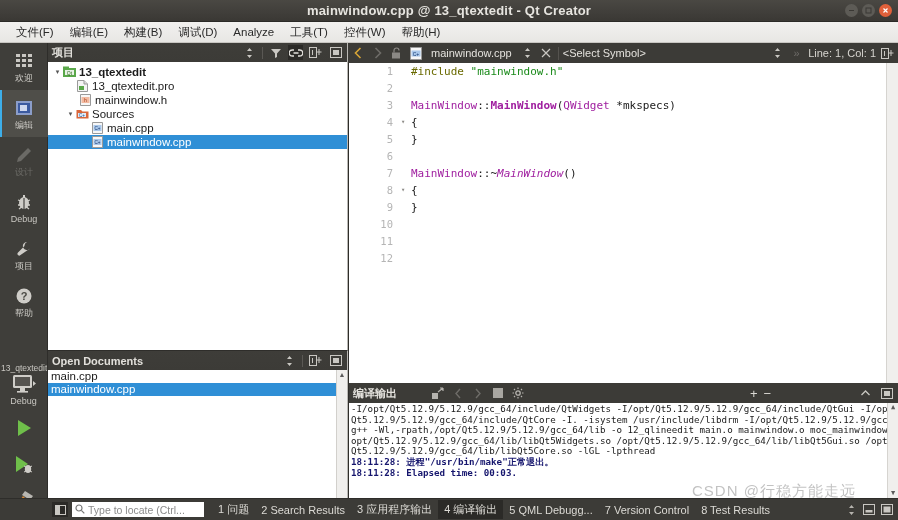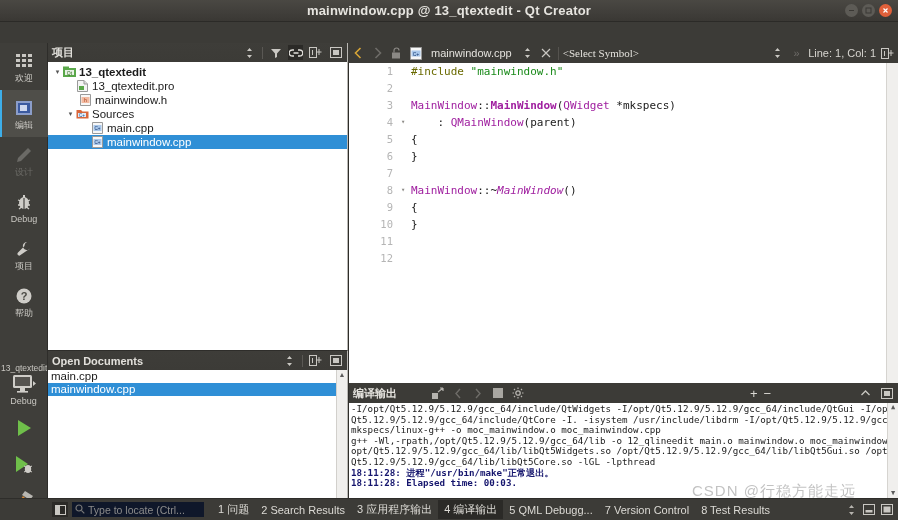--- a/index.html
+++ b/index.html
@@ -118,21 +118,21 @@
   .editor-toolbar {
     position: absolute; left: 348px; top: 43px; width: 550px; height: 20px;
     background: #3c3b37; display: flex; align-items: center; padding: 0 3px;
     color: #d6d4cf; font-size: 11px; gap: 4px;
   }
   .et-icon { width: 15px; height: 15px; display:flex; align-items:center; justify-content:center; color:#b5b3ae; }
   .et-icon.gold { color: #d8a536; }
   .et-icon.dim { color: #6e6c68; }
   .et-filename { padding: 0 4px; color:#e4e2dd; }
   .et-sep { width:1px; height:13px; background:#55534f; }
-  .et-symbol { color:#e4e2dd;font-family:Liberation Serif, serif; }
+  .et-symbol { color:#e4e2dd; }
 
   
   .editor {
     position: absolute; left: 348px; top: 63px; width: 550px; height: 320px;
     background: #ffffff; border-left: 1px solid #2e2d2a;
     font-family: "DejaVu Sans Mono", "Liberation Mono", monospace; font-size: 11px;
     overflow: hidden;
   }
   .gutter {
     position:absolute; left:0; top:0; width: 48px; height: 320px;
@@ -187,21 +187,21 @@
   }
 
   
   .statusbar {
     position:absolute; left:0; top:498px; width:898px; height:22px;
     background:#3c3b37; border-top:1px solid #2e2d2a;
     display:flex; align-items:center; padding-left: 52px; gap: 0;
   }
   .sb-toggle { width:16px; height:15px; background:#2b2a27; display:flex; align-items:center; justify-content:center; margin-right:4px;}
   .locator {
-    background:#0f172a; width:132px; height:15px; display:flex; align-items:center; gap:3px;
+    background:#ffffff; width:132px; height:15px; display:flex; align-items:center; gap:3px;
     padding:0 3px; color:#8b8b8b; font-size:10.5px;
   }
   .sb-tab { color:#dcdad5; font-size:11px; padding: 2px 6px; white-space:nowrap; }
   .sb-tab.active { background:#2b2a27; }
   .sb-tabs { display:flex; align-items:center; margin-left: 8px; }
   .sb-right { margin-left:auto; display:flex; align-items:center; gap:4px; padding-right:4px; }
   .sb-icon { width:14px; height:14px; display:flex; align-items:center; justify-content:center; color:#b5b3ae; }
 
   
   .watermark {
@@ -229,20 +229,30 @@
           </svg>
       </span>
       <span class="wbtn close">
         <svg width="7" height="7" viewBox="0 0 7 7">
             <path d="M1.5 1.5 L5.5 5.5 M5.5 1.5 L1.5 5.5" stroke="#fff" stroke-width="1.2"></path>
           </svg>
       </span>
     </div>
   </div>
 
+  <div class="menubar">
+    <span class="menu-item">文件(F)</span>
+    <span class="menu-item">编辑(E)</span>
+    <span class="menu-item">构建(B)</span>
+    <span class="menu-item">调试(D)</span>
+    <span class="menu-item">Analyze</span>
+    <span class="menu-item">工具(T)</span>
+    <span class="menu-item">控件(W)</span>
+    <span class="menu-item">帮助(H)</span>
+  </div>
 
   <div class="modebar">
     <div class="mode-item">
       <span class="mode-glyph">
         <svg width="18" height="16" viewBox="0 0 18 16">
           <g fill="#c9c7c2">
             <rect x="1" y="1" width="4" height="3"></rect>
               <rect x="7" y="1" width="4" height="3"></rect>
               <rect x="13" y="1" width="4" height="3"></rect>
             <rect x="1" y="6" width="4" height="3"></rect>
@@ -557,21 +567,20 @@
       <div class="fold">▾</div>
       <div class="fold"></div>
       <div class="fold"></div>
       <div class="fold"></div>
       <div class="fold"></div>
     </div>
     <div class="codearea" id="codearea">
         <div class="cline"><span class="k-inc">#include </span><span class="k-str">"mainwindow.h"</span></div>
         <div class="cline">&nbsp;</div>
         <div class="cline"><span class="k-cls">MainWindow</span><span class="k-plain">::</span><span class="k-cls-b">MainWindow</span><span class="k-plain">(</span><span class="k-type">QWidget</span><span class="k-plain"> *mkspecs)</span></div>
-        <div class="cline"><span class="k-plain">    : </span><span class="k-type">QMainWindow</span><span class="k-plain">(parent)</span></div>
         <div class="cline"><span class="k-plain">{</span></div>
         <div class="cline"><span class="k-plain">}</span></div>
         <div class="cline">&nbsp;</div>
         <div class="cline"><span class="k-cls">MainWindow</span><span class="k-plain">::~</span><span class="k-ital">MainWindow</span><span class="k-plain">()</span></div>
         <div class="cline"><span class="k-plain">{</span></div>
         <div class="cline"><span class="k-plain">}</span></div>
         <div class="cline">&nbsp;</div>
         <div class="cline">&nbsp;</div>
       </div>
     <div class="ed-scroll"></div>
@@ -631,21 +640,20 @@
             <rect x="3" y="3" width="6" height="5" fill="#c9c7c2"></rect>
           </svg>
       </span>
     </span>
   </div>
 
   <div class="outpane">
     <div class="out-lines" id="outlines">
         <div class="out-line">-I/opt/Qt5.12.9/5.12.9/gcc_64/include/QtWidgets -I/opt/Qt5.12.9/5.12.9/gcc_64/include/QtGui -I/opt/</div>
         <div class="out-line">Qt5.12.9/5.12.9/gcc_64/include/QtCore -I. -isystem /usr/include/libdrm -I/opt/Qt5.12.9/5.12.9/gcc_64/</div>
-        <div class="out-line">mkspecs/linux-g++ -o moc_mainwindow.o moc_mainwindow.cpp</div>
         <div class="out-line">g++ -Wl,-rpath,/opt/Qt5.12.9/5.12.9/gcc_64/lib -o 12_qlineedit main.o mainwindow.o moc_mainwindow.o   /</div>
         <div class="out-line">opt/Qt5.12.9/5.12.9/gcc_64/lib/libQt5Widgets.so /opt/Qt5.12.9/5.12.9/gcc_64/lib/libQt5Gui.so /opt/</div>
         <div class="out-line">Qt5.12.9/5.12.9/gcc_64/lib/libQt5Core.so -lGL -lpthread</div>
         <div class="out-line bold" style="color: rgb(22, 22, 110);">18:11:28: 进程"/usr/bin/make"正常退出。</div>
         <div class="out-line bold" style="color: rgb(22, 22, 110);">18:11:28: Elapsed time: 00:03.</div>
       </div>
     <div class="out-scroll">
       <span class="sb-arrow">▲</span>
       <span class="sb-arrow">▼</span>
     </div>

